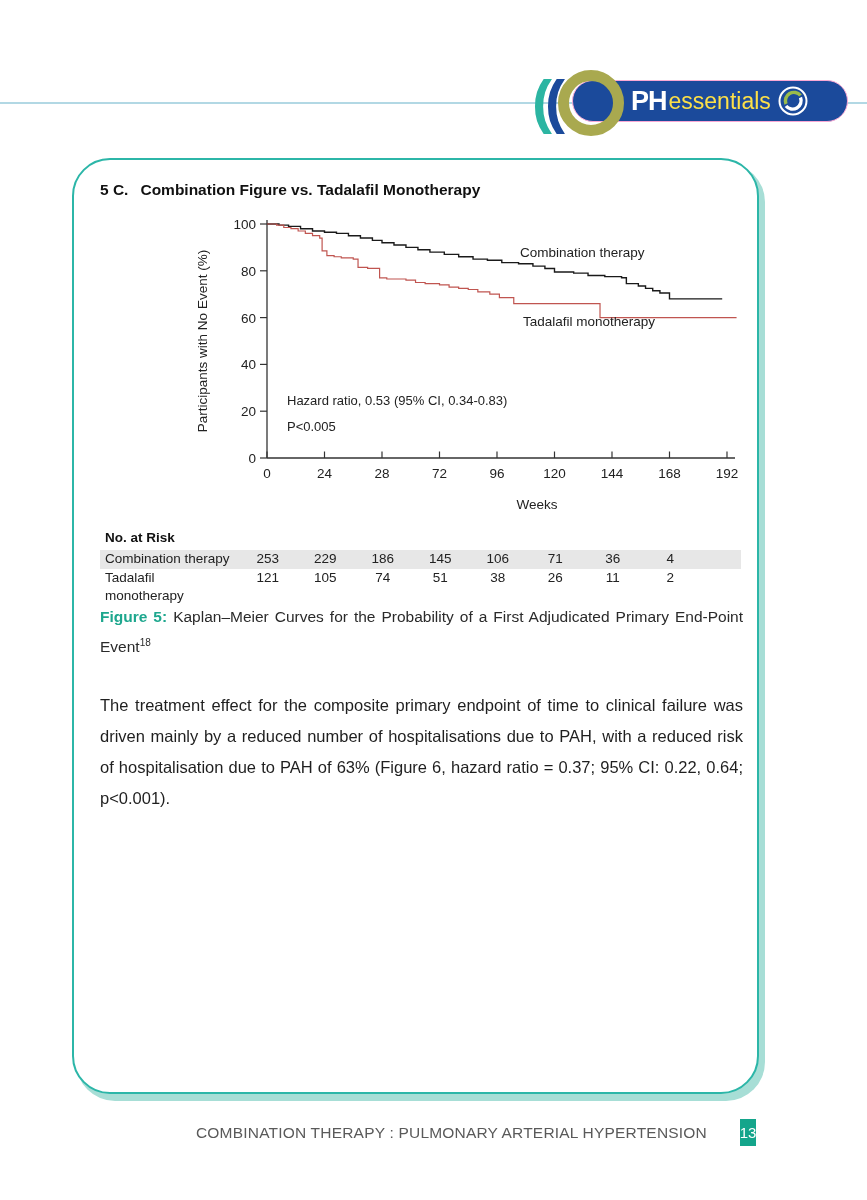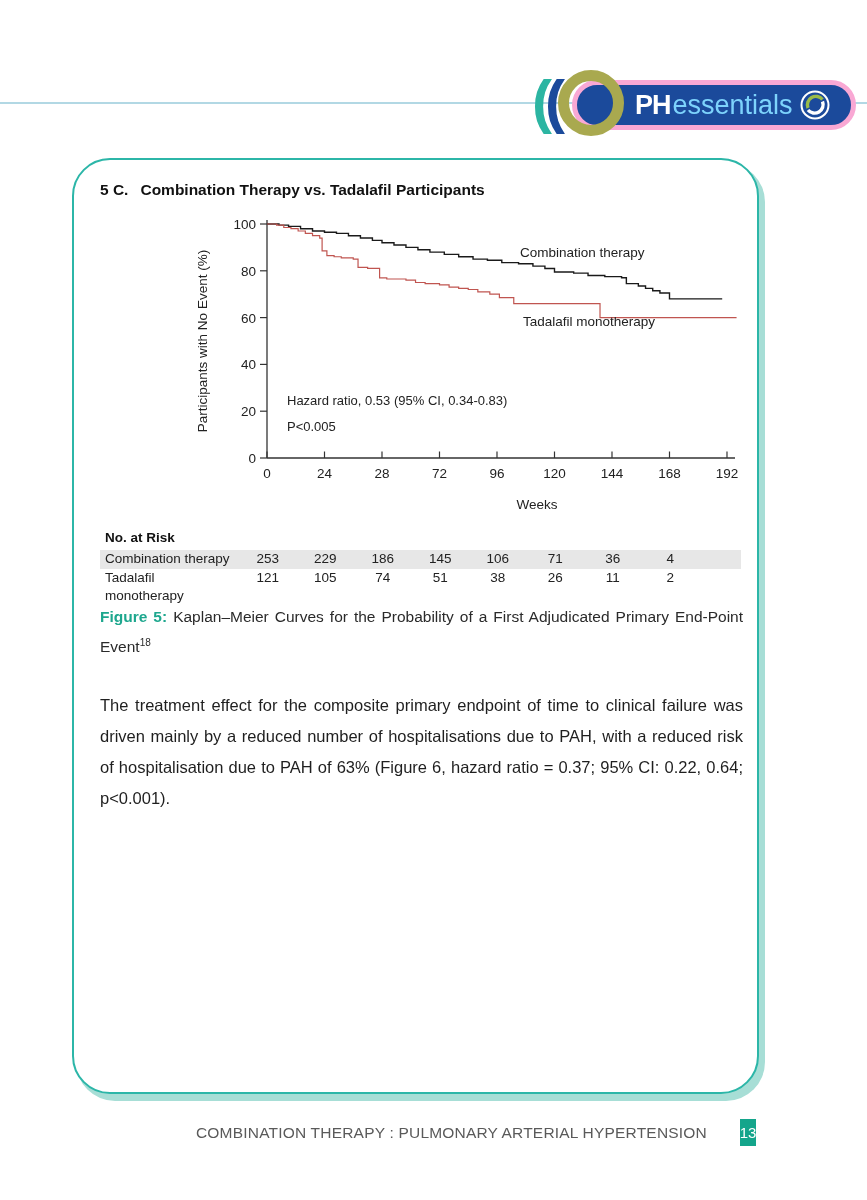--- a/index.html
+++ b/index.html
@@ -9,23 +9,23 @@
   }
   .abs{position:absolute;}
 
   
   .top-rule{left:0;top:102px;width:867px;height:2px;background:#b2d8e4;}
   .logo-wrap{left:532px;top:66px;width:268px;height:76px;}
   .logo-paren{font-weight:bold;font-size:60px;line-height:60px;position:absolute;top:6px;}
   .logo-paren.teal{left:0;color:#2cb5a2;}
   .logo-paren.blue{left:13px;color:#1b4a9b;}
   .logo-ring{position:absolute;left:26px;top:4px;width:44px;height:44px;border:11px solid #a9a94f;border-radius:50%;background:transparent;z-index:3;}
-  .logo-pill{position:absolute;left:40px;top:14px;width:216px;height:40px;background:#1b4a9b;border:5px solid #f9a8d4;border-radius:25px;z-index:2;display:flex;align-items:center;padding-left:58px;}
+  .logo-pill{position:absolute;left:40px;top:14px;width:216px;height:40px;background:#1b4a9b;border:1px solid #f9a8d4;border-radius:25px;z-index:2;display:flex;align-items:center;padding-left:58px;}
   .logo-ph{color:#fff;font-weight:bold;font-size:27px;letter-spacing:-1px;}
-  .logo-ess{color:#7dd3fc;font-weight:300;font-size:27px;margin-left:2px;}
+  .logo-ess{color:#fde047;font-weight:300;font-size:23px;margin-left:2px;}
   .logo-swirl{margin-left:6px;width:32px;height:32px;}
 
   
   .panel{left:72px;top:158px;width:683px;height:932px;border:2.5px solid #2cb6a8;border-radius:38px;background:#fff;box-shadow:5px 6px 0 1px #a7ded6;}
   .panel-heading{left:100px;top:181px;font-size:15.5px;font-weight:bold;color:#111;}
   .panel-heading .num{margin-right:12px;}
 
   
   .chart{left:90px;top:205px;width:670px;height:325px;}
   .chart svg{position:absolute;left:0;top:0;}
@@ -73,21 +73,21 @@
       <circle cx="16" cy="16" r="13.5" fill="none" stroke="#ffffff" stroke-width="2"></circle>
       <path d="M9 19 a8.5 8.5 0 0 1 14.5-8.5" stroke="#9abb4a" stroke-width="3.4" fill="none"></path>
       <path d="M23.5 12.5 a8.5 8.5 0 0 1 -14.5 8.5" stroke="#ffffff" stroke-width="3.4" fill="none"></path>
     </svg>
   </div>
 </div>
 
 <div class="abs panel"></div>
 
 <div class="abs panel-heading">
-  <span class="num">5 C.</span><span>Combination Therapy vs. Tadalafil Participants</span>
+  <span class="num">5 C.</span><span>Combination Figure vs. Tadalafil Monotherapy</span>
 </div>
 
 <div class="abs chart">
   <svg id="km-svg" width="670" height="325" viewBox="0 0 670 325">
       <line x1="177" y1="15" x2="177" y2="253" stroke="#333" stroke-width="1.3"></line>
       <line x1="177" y1="253" x2="644.9936" y2="253" stroke="#333" stroke-width="1.3"></line>
       <line x1="170" y1="253" x2="177" y2="253" stroke="#333" stroke-width="1.2"></line>
       <text x="166" y="258" text-anchor="end" font-size="13.5" fill="#222">0</text>
       <line x1="170" y1="206.2" x2="177" y2="206.2" stroke="#333" stroke-width="1.2"></line>
       <text x="166" y="211.2" text-anchor="end" font-size="13.5" fill="#222">20</text>

